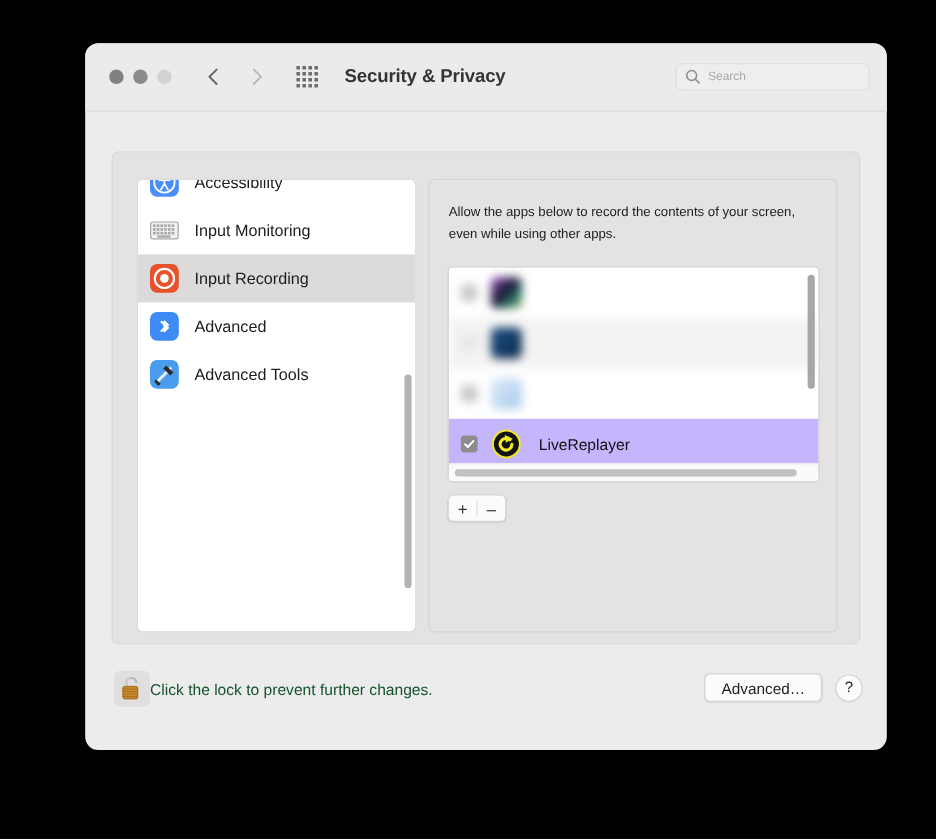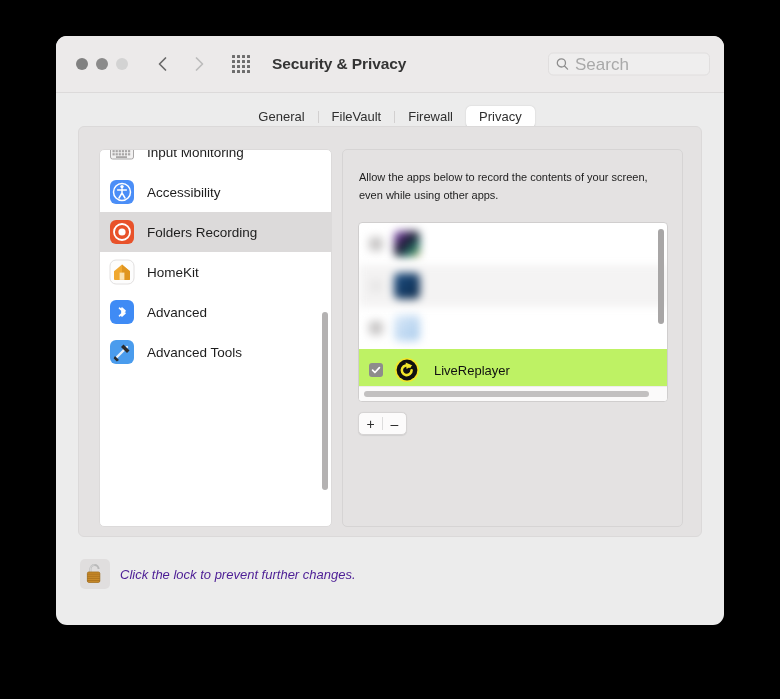--- a/index.html
+++ b/index.html
@@ -8,21 +8,21 @@
     background: #000000;
     width: 780px;
     height: 699px;
     overflow: hidden;
     font-family: "Liberation Sans", sans-serif;
     -webkit-font-smoothing: antialiased;
   }
 
   .window {
     position: absolute;
-    left: 56px;
+    left: 71px;
     top: 36px;
     width: 668px;
     height: 589px;
     background: #ececec;
     border-radius: 11px;
     box-shadow: 0 14px 40px rgba(0,0,0,0.55);
     overflow: hidden;
   }
 
   
@@ -79,21 +79,21 @@
     border: 1px solid #e0dede;
     border-radius: 5px;
     display: flex;
     align-items: center;
     padding: 0 7px;
     box-sizing: border-box;
   }
   .searchwrap svg { flex: none; }
   .searchph {
     margin-left: 6px;
-    font-size: 17px;
+    font-size: 10px;
     color: #a9a9a9;
   }
 
   
   .tabsrow {
     display: flex;
     justify-content: center;
     margin-top: 13px;
   }
   .tabs {
@@ -201,21 +201,21 @@
   }
   .approw {
     position: relative;
     display: flex;
     align-items: center;
     height: 42px;
     padding-left: 10px;
     box-sizing: border-box;
   }
   .approw.alt { background: #f4f3f3; }
-  .approw.sel { background: #bef264; }
+  .approw.sel { background: #c4b5fd; }
   .approw.blurred { filter: blur(4.2px); }
   .cb {
     width: 14px; height: 14px;
     flex: none;
     border-radius: 3px;
     background: #8e8c8c;
     display: flex;
     align-items: center;
     justify-content: center;
   }
@@ -290,24 +290,23 @@
   }
   .lockbtn {
     width: 30px; height: 30px;
     border-radius: 5px;
     background: #e0dede;
     display: flex;
     align-items: center;
     justify-content: center;
   }
   .locktext {
-    margin-left: 10px;
+    margin-left: 0;
     font-size: 13px;
-    color: #4c1d95;
-    font-style: italic;
+    color: #14532d;
   }
   .btnrow {
     position: absolute;
     right: 20px;
     top: 24px;
     display: flex;
     align-items: center;
     gap: 11px;
   }
   .advbtn {
@@ -383,35 +382,35 @@
 
     <div class="searchwrap">
       <svg width="13" height="13" viewBox="0 0 13 13">
         <circle cx="5.4" cy="5.4" r="4.1" fill="none" stroke="#8e8e8e" stroke-width="1.3"></circle>
         <line x1="8.5" y1="8.5" x2="11.6" y2="11.6" stroke="#8e8e8e" stroke-width="1.3" stroke-linecap="round"></line>
       </svg>
       <span class="searchph">Search</span>
     </div>
   </div>
 
-  <div class="tabsrow">
-    <div class="tabs">
-      <div class="tab">General</div>
-      <div class="tabsep"></div>
-      <div class="tab">FileVault</div>
-      <div class="tabsep"></div>
-      <div class="tab">Firewall</div>
-      <div class="tab sel">Privacy</div>
-    </div>
-  </div>
 
   <div class="contentbox">
 
     <div class="sidebar">
       <div class="sb-scroll">
+
+        <div class="sbitem">
+          <svg class="sbicon" viewBox="0 0 26 26">
+            <rect x="1" y="1" width="24" height="24" rx="6" fill="#4b8ef7"></rect>
+            <circle cx="13" cy="13" r="8.5" fill="none" stroke="#ffffff" stroke-width="1.5"></circle>
+            <circle cx="13" cy="7.6" r="1.7" fill="#ffffff"></circle>
+            <path d="M13 9.8 L13 14 M8.6 11 L17.4 11 M13 14 L10 19 M13 14 L16 19" stroke="#ffffff" stroke-width="1.5" stroke-linecap="round" fill="none"></path>
+          </svg>
+          <span class="sblabel">Accessibility</span>
+        </div>
 
         <div class="sbitem">
           <svg class="sbicon" viewBox="0 0 26 26">
             <rect x="1.5" y="6" width="23" height="14" rx="2" fill="#f2f1f1" stroke="#a8a6a6" stroke-width="1"></rect>
             <g fill="#a8a6a6">
               <rect x="3.5" y="8" width="2.2" height="2.2"></rect>
                 <rect x="6.6" y="8" width="2.2" height="2.2"></rect>
               <rect x="9.7" y="8" width="2.2" height="2.2"></rect>
                 <rect x="12.8" y="8" width="2.2" height="2.2"></rect>
               <rect x="15.9" y="8" width="2.2" height="2.2"></rect>
@@ -427,51 +426,32 @@
               <rect x="9.7" y="14.2" width="2.2" height="2.2"></rect>
                 <rect x="12.8" y="14.2" width="2.2" height="2.2"></rect>
               <rect x="15.9" y="14.2" width="2.2" height="2.2"></rect>
                 <rect x="19" y="14.2" width="2.2" height="2.2"></rect>
               <rect x="7" y="17.2" width="11" height="1.8"></rect>
             </g>
           </svg>
           <span class="sblabel">Input Monitoring</span>
         </div>
 
-        <div class="sbitem">
-          <svg class="sbicon" viewBox="0 0 26 26">
-            <rect x="1" y="1" width="24" height="24" rx="6" fill="#4b8ef7"></rect>
-            <circle cx="13" cy="13" r="8.5" fill="none" stroke="#ffffff" stroke-width="1.5"></circle>
-            <circle cx="13" cy="7.6" r="1.7" fill="#ffffff"></circle>
-            <path d="M13 9.8 L13 14 M8.6 11 L17.4 11 M13 14 L10 19 M13 14 L16 19" stroke="#ffffff" stroke-width="1.5" stroke-linecap="round" fill="none"></path>
-          </svg>
-          <span class="sblabel">Accessibility</span>
-        </div>
-
 
 
         <div class="sbitem sel">
           <svg class="sbicon" viewBox="0 0 26 26">
             <rect x="1" y="1" width="24" height="24" rx="6" fill="#e8522a"></rect>
             <circle cx="13" cy="13" r="8" fill="none" stroke="#ffffff" stroke-width="1.8"></circle>
             <circle cx="13" cy="13" r="3.6" fill="#ffffff"></circle>
           </svg>
-          <span class="sblabel">Folders Recording</span>
-        </div>
-
-
-        <div class="sbitem">
-          <svg class="sbicon" viewBox="0 0 26 26">
-            <rect x="1" y="1" width="24" height="24" rx="6" fill="#fdfdfd" stroke="#e2e0e0" stroke-width="1"></rect>
-            <path d="M13 5.6 L21 12.3 V20 a0.9 0.9 0 0 1 -0.9 0.9 H5.9 A0.9 0.9 0 0 1 5 20 V12.3 Z" fill="#f0a830"></path>
-            <path d="M13 5.6 L21 12.3 V20 a0.9 0.9 0 0 1 -0.9 0.9 H13 Z" fill="#e09520"></path>
-            <rect x="10.6" y="13.6" width="4.8" height="7.3" fill="#fbe2b4"></rect>
-          </svg>
-          <span class="sblabel">HomeKit</span>
-        </div>
+          <span class="sblabel">Input Recording</span>
+        </div>
+
+
 
         <div class="sbitem">
           <svg class="sbicon" viewBox="0 0 26 26">
             <rect x="1" y="1" width="24" height="24" rx="6" fill="#3f8bf5"></rect>
             <path d="M10.5 9.2 L16 14.2 L13 17 V9 L16 11.8 L10.5 16.8" fill="none" stroke="#ffffff" stroke-width="1.7" stroke-linecap="round" stroke-linejoin="round"></path>
           </svg>
           <span class="sblabel">Advanced</span>
         </div>
 
 
@@ -553,15 +533,19 @@
             <line x1="4.4" y1="15.3" x2="16.8" y2="15.3"></line>
             <line x1="4.4" y1="17.4" x2="16.8" y2="17.4"></line>
             <line x1="4.4" y1="19.5" x2="16.8" y2="19.5"></line>
           </g>
           <rect x="4.4" y="11" width="12.4" height="10.4" rx="1.4" fill="none" stroke="#9e6a18" stroke-width="0.8"></rect>
         </svg>
       </div>
       <span class="locktext">Click the lock to prevent further changes.</span>
     </div>
 
+    <div class="btnrow">
+      <div class="advbtn">Advanced…</div>
+      <div class="helpbtn">?</div>
+    </div>
   </div>
 
 </div>
 
 </body></html>

